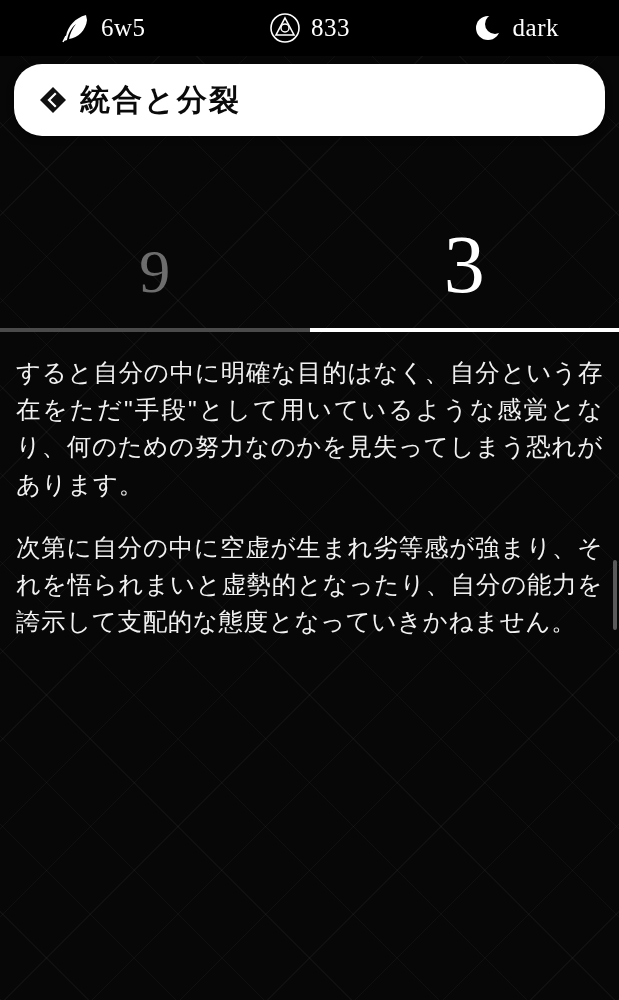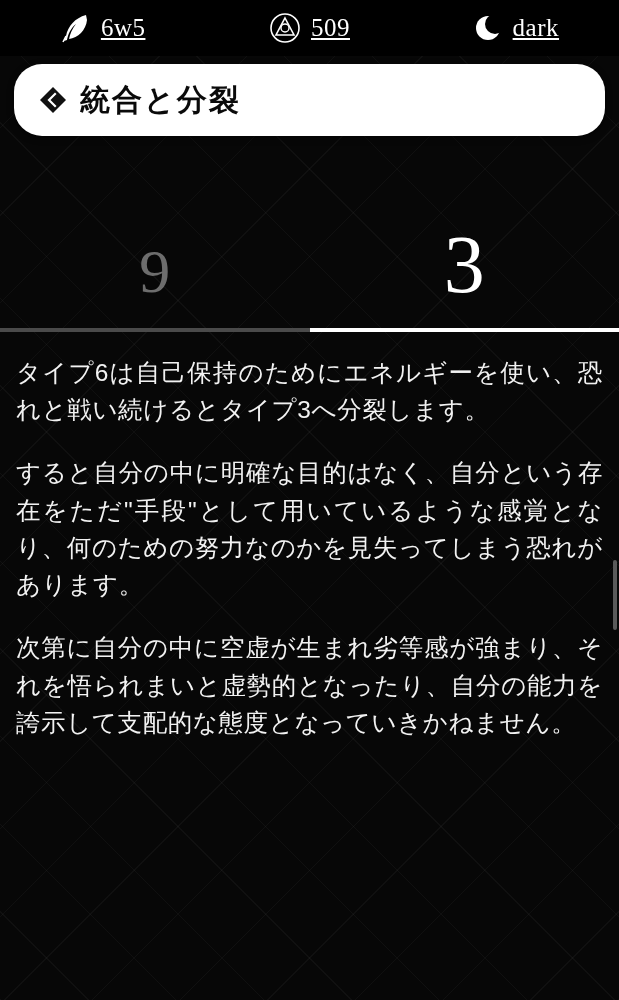--- a/index.html
+++ b/index.html
@@ -28,21 +28,20 @@
   }
 
   
   .statusbar {
     position: relative;
     height: 56px;
     display: flex;
     align-items: flex-start;
     background: #000;
     z-index: 5;
-    text-decoration: underline;
   }
   .status-cell {
     flex: 1 1 0;
     display: flex;
     align-items: center;
     justify-content: center;
     gap: 10px;
     height: 100%;
     color: #fff;
   }
@@ -173,21 +172,21 @@
     </div>
 
     <div class="status-cell">
       <span>
         <svg width="32" height="32" viewBox="0 0 32 32">
           <circle cx="16" cy="16" r="14" fill="none" stroke="#ffffff" stroke-width="1.6"></circle>
           <path d="M16 6 L25 23 L7 23 Z" fill="none" stroke="#ffffff" stroke-width="1.6"></path>
           <circle cx="16" cy="16" r="4" fill="none" stroke="#ffffff" stroke-width="1.4"></circle>
         </svg>
       </span>
-      <span class="label">509</span>
+      <span class="label">833</span>
     </div>
 
 
     <div class="status-cell">
       <span>
         <svg width="30" height="30" viewBox="0 0 30 30">
           <circle cx="15" cy="15" r="12" fill="#ffffff"></circle>
           <circle cx="22" cy="11" r="10" fill="#000000"></circle>
         </svg>
       </span>
@@ -212,20 +211,19 @@
     <div class="num left">9</div>
     <div class="num right">3</div>
   </div>
 
   <div class="rail">
     <div class="seg dim"></div>
     <div class="seg bright"></div>
   </div>
 
   <div class="content">
-    <p class="para">タイプ6は自己保持のためにエネルギーを使い、恐れと戦い続けるとタイプ3へ分裂します。</p>
     <p class="para">すると自分の中に明確な目的はなく、自分という存在をただ"手段"として用いているような感覚となり、何のための努力なのかを見失ってしまう恐れがあります。</p>
     <p class="para">次第に自分の中に空虚が生まれ劣等感が強まり、それを悟られまいと虚勢的となったり、自分の能力を誇示して支配的な態度となっていきかねません。</p>
   </div>
 
   <div class="scroll-ind"></div>
 
 </div>
 
 </body></html>

